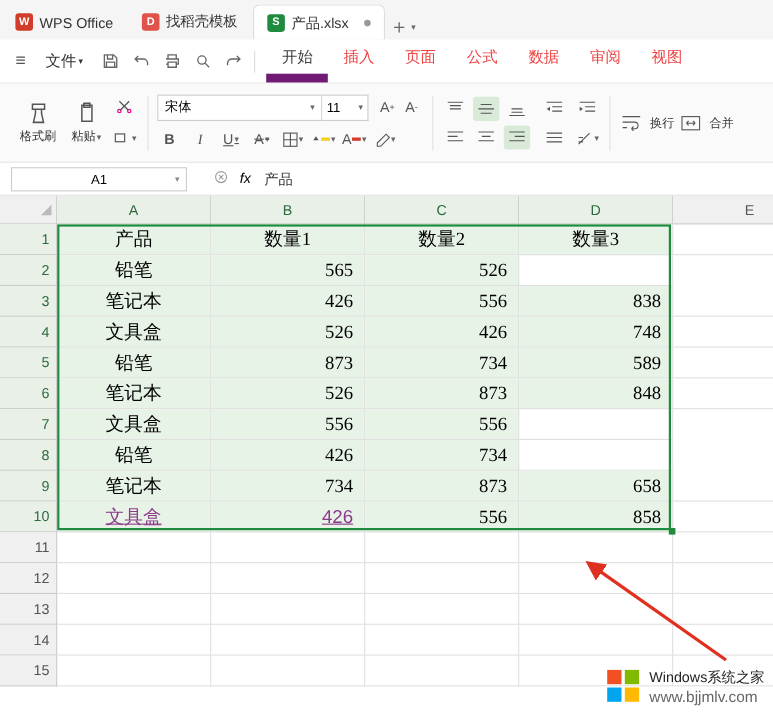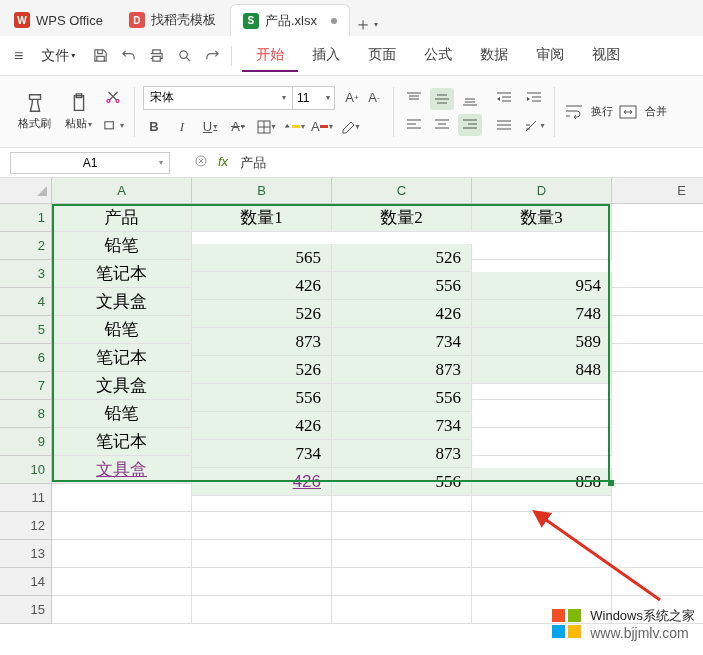--- a/index.html
+++ b/index.html
@@ -16,22 +16,22 @@
 
 
 .menu-bar { height: 40px; display: flex; align-items: center; padding: 0 8px; gap: 4px; border-bottom: 1px solid #e5e5e5; }
 .menu-ham { font-size: 16px; color: #555; padding: 4px 6px; }
 .menu-file { font-size: 14px; color: #333; padding: 4px 8px; display: flex; align-items: center; }
 .menu-file-caret { font-size: 8px; margin-left: 2px; }
 .quick-icons { display: flex; gap: 10px; margin-left: 4px; }
 .quick-icon { width: 18px; height: 18px; display: flex; align-items: center; justify-content: center; color: #666; font-size: 14px; }
 .menu-sep { width: 1px; height: 20px; background: #ddd; margin: 0 6px; }
 .menu-items { display: flex; gap: 0; }
-.menu-item { padding: 6px 14px; font-size: 14px; color: #404040; }
-.menu-item.active { color: #ef4444; border-bottom: 2px solid #701a75; }
+.menu-item { padding: 6px 14px; font-size: 14px; color: #ef4444; }
+.menu-item.active { color: #404040; border-bottom: 8px solid #701a75; }
 
 
 .toolbar { height: 72px; display: flex; align-items: center; padding: 0 8px; gap: 2px; border-bottom: 1px solid #e5e5e5; background: #fafafa; }
 .tb-group { display: flex; flex-direction: column; align-items: center; gap: 2px; padding: 0 6px; text-align: center; }
 .tb-group-row { display: flex; align-items: center; gap: 6px; }
 .tb-btn-big { display: flex; flex-direction: column; align-items: center; gap: 2px; padding: 2px 4px; }
 .tb-icon { width: 22px; height: 22px; display: flex; align-items: center; justify-content: center; color: #555; }
 .tb-label { font-size: 11px; color: #333; }
 .tb-sep { width: 1px; height: 50px; background: #e0e0e0; margin: 0 2px; }
 .tb-caret { font-size: 8px; color: #666; margin-left: 1px; }
@@ -43,39 +43,39 @@
 .align-grid { display: grid; grid-template-columns: repeat(3, 24px); gap: 4px; }
 .align-btn { width: 24px; height: 22px; display: flex; align-items: center; justify-content: center; }
 .align-active { background: #d9ead8; border-radius: 3px; }
 .color-bar { width: 14px; height: 3px; }
 
 
 .fx-row { height: 30px; display: flex; align-items: center; border-bottom: 1px solid #e0e0e0; padding: 0 10px; gap: 4px; }
 .name-box { width: 160px; height: 22px; border: 1px solid #ccc; display: flex; align-items: center; justify-content: center; gap: 6px; font-size: 12px; background: #fff; position: relative; }
 .name-box-caret { position: absolute; right: 6px; font-size: 8px; color: #888; }
 .fx-icons { display: flex; gap: 10px; margin-left: 20px; }
-.fx-icon { color: #4d7c0f; font-size: 13px; }
+.fx-icon { color: #000000; font-size: 13px; }
 .fx-input { flex: 1; height: 22px; padding: 0 8px; font-size: 13px; color: #333; display: flex; align-items: center; }
 
 
 .grid-wrap { position: relative; }
 .corner { position: absolute; left: 0; top: 0; width: 52px; height: 26px; background: #f0f0f0; border-right: 1px solid #ccc; border-bottom: 1px solid #ccc; display: flex; align-items: center; justify-content: flex-end; padding-right: 4px; }
 .corner svg { width: 10px; height: 10px; }
 .col-headers { position: absolute; left: 52px; top: 0; height: 26px; display: flex; }
 .col-h { width: 140px; background: #e8f0e8; border-right: 1px solid #ccc; border-bottom: 1px solid #ccc; display: flex; align-items: center; justify-content: center; font-size: 13px; color: #2e6b3f; }
 .col-h.plain { background: #f0f0f0; color: #555; width: 140px; }
 .row-headers { position: absolute; left: 0; top: 26px; }
 .row-h { width: 52px; height: 28px; background: #f0f0f0; border-right: 1px solid #ccc; border-bottom: 1px solid #ccc; display: flex; align-items: center; justify-content: flex-end; padding-right: 6px; font-size: 13px; color: #555; }
 .row-h.sel { background: #e8f0e8; color: #2e6b3f; height: 28px; }
 .cells { position: absolute; left: 52px; top: 26px; }
 .cell-row { display: flex; height: 28px; }
 .cell { width: 140px; height: 28px; border-right: 1px solid #e0e0e0; border-bottom: 1px solid #e0e0e0; display: flex; align-items: center; font-size: 17px; font-family: "SimSun", serif; color: #000; padding: 0 10px; }
 .sel-area { background: #e8f3e7; }
 .cell.text { justify-content: center; }
-.cell.num { justify-content: flex-end; margin-top: 12px; }
+.cell.num { justify-content: flex-end; }
 .selection-border { position: absolute; border: 2px solid #1f8b3e; pointer-events: none; }
 .sel-handle { position: absolute; width: 6px; height: 6px; background: #1f8b3e; }
 .purple-link { color: #8b3a8b; text-decoration: underline; }
 
 
 .arrow-overlay { position: absolute; pointer-events: none; }
 .watermark { position: absolute; right: 8px; bottom: 14px; display: flex; align-items: center; gap: 6px; }
 .watermark-text { font-size: 13px; color: #222; }
 .watermark-sub { font-size: 14px; color: #666; display: block; }
 </style>
@@ -366,21 +366,21 @@
       <div class="cell-row">
         <div class="cell text sel-area">铅笔</div>
         <div class="cell num sel-area">565</div>
         <div class="cell num sel-area">526</div>
         <div class="cell text"></div>
       </div>
       <div class="cell-row">
         <div class="cell text sel-area">笔记本</div>
         <div class="cell num sel-area">426</div>
         <div class="cell num sel-area">556</div>
-        <div class="cell num sel-area">954</div>
+        <div class="cell num sel-area">838</div>
         <div class="cell text"></div>
       </div>
       <div class="cell-row">
         <div class="cell text sel-area">文具盒</div>
         <div class="cell num sel-area">526</div>
         <div class="cell num sel-area">426</div>
         <div class="cell num sel-area">748</div>
         <div class="cell text"></div>
       </div>
       <div class="cell-row">
@@ -406,20 +406,21 @@
       <div class="cell-row">
         <div class="cell text sel-area">铅笔</div>
         <div class="cell num sel-area">426</div>
         <div class="cell num sel-area">734</div>
         <div class="cell text"></div>
       </div>
       <div class="cell-row">
         <div class="cell text sel-area">笔记本</div>
         <div class="cell num sel-area">734</div>
         <div class="cell num sel-area">873</div>
+        <div class="cell num sel-area">658</div>
         <div class="cell text"></div>
       </div>
       <div class="cell-row">
         <div class="cell text sel-area">
           <span class="purple-link">文具盒</span>
         </div>
         <div class="cell num sel-area">
           <span class="purple-link">426</span>
         </div>
         <div class="cell num sel-area">556</div>

